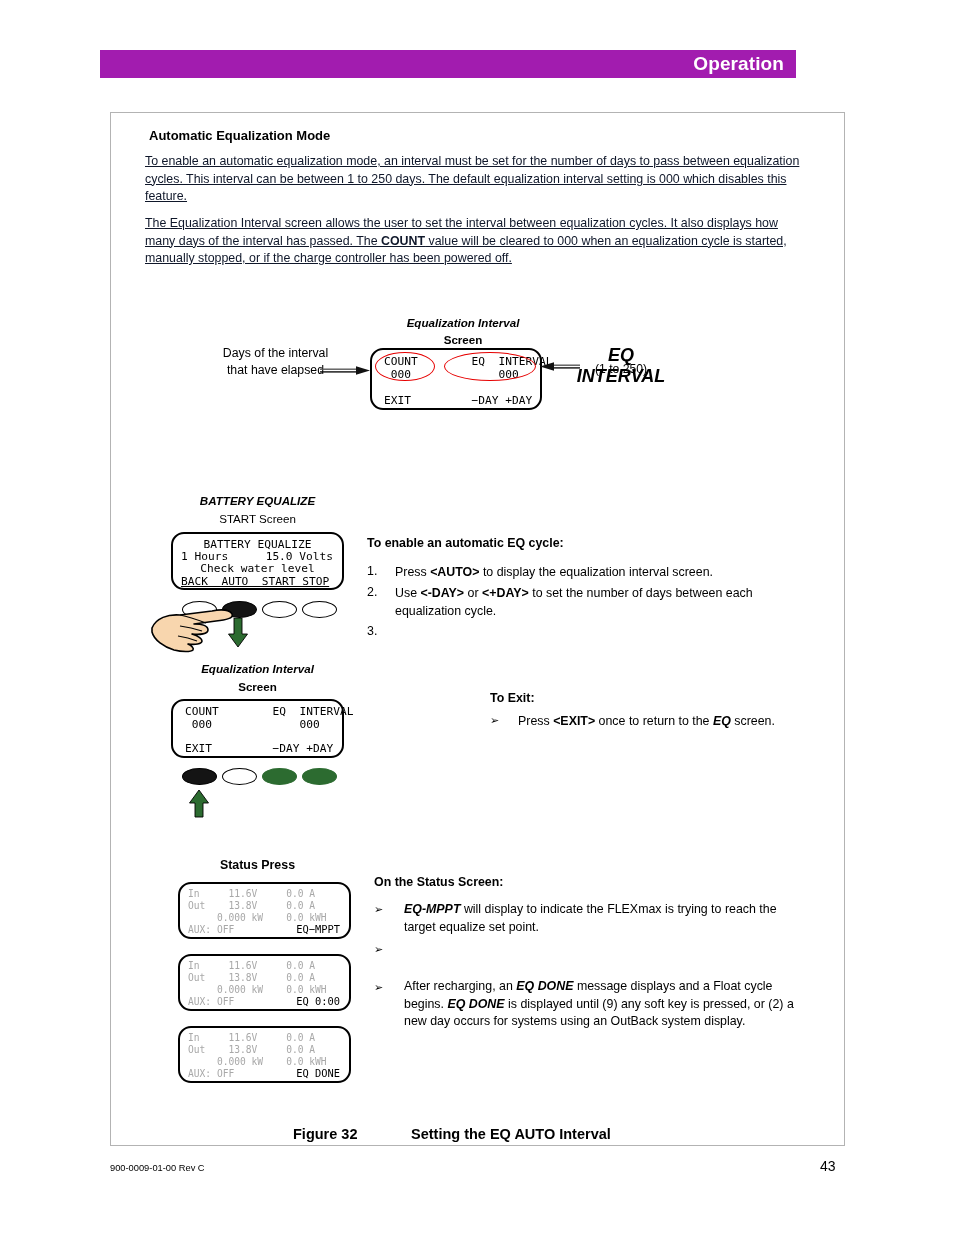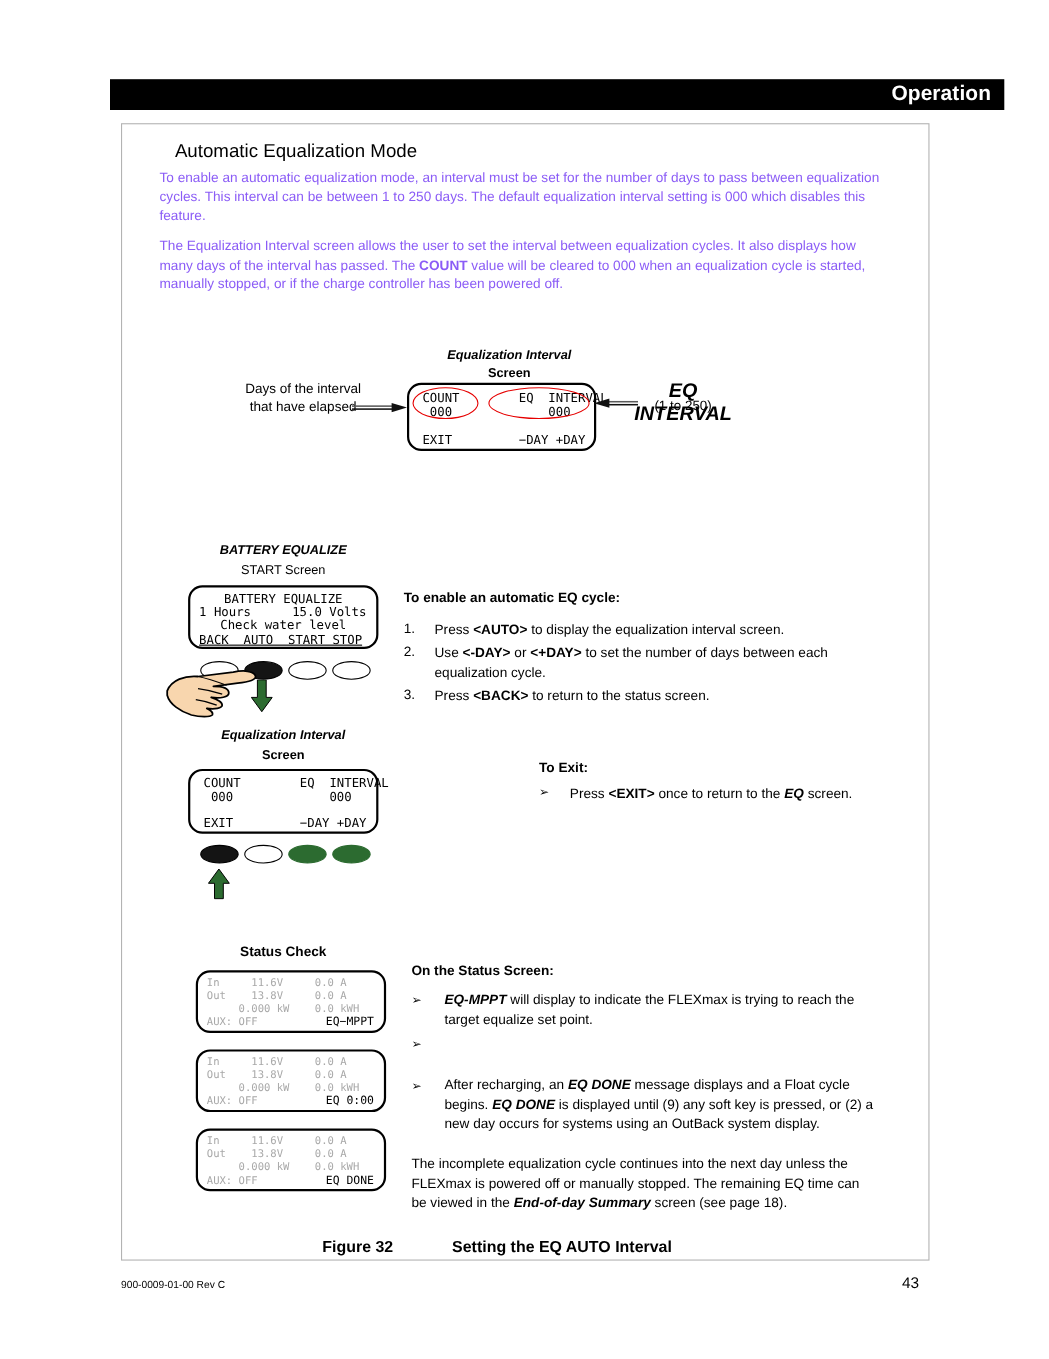--- a/index.html
+++ b/index.html
@@ -8,46 +8,47 @@
     background:#ffffff;
     font-family:"Liberation Sans", sans-serif;
     color:#000;
     position:relative;
     overflow:hidden;
   }
   .page{position:absolute;left:0;top:0;width:954px;height:1235px;}
 
   
   .hdr-bar{
-    position:absolute;left:100px;top:72px;width:813px;height:28px;
-    background:#000000;
+    position:absolute;left:100px;top:50px;width:696px;height:28px;
+    background:#a21caf;
   }
   .hdr-title{
     position:absolute;right:12px;top:3px;
     color:#fff;font-size:19px;font-weight:bold;
     letter-spacing:.1px;
     font-family:"Liberation Sans", sans-serif;
   }
 
   
   .content-box{
     position:absolute;left:110px;top:112px;width:735px;height:1034px;
     border:1px solid #b3b3b3;background:#fff;
     box-sizing:border-box;
   }
 
   .sec-head{
-    position:absolute;left:159px;top:128px;
-    font-size:17px;font-weight:normal;
+    position:absolute;left:149px;top:128px;
+    font-size:13px;font-weight:bold;
   }
   .para{
     position:absolute;
     font-size:12.4px;line-height:17.5px;
     text-align:left;
-    color:#8b5cf6;
+    color:#0f172a;
+    text-decoration:underline;
   }
   .para b{font-weight:bold;}
   .bi{font-weight:bold;font-style:italic;}
 
   #para1{left:145px;top:153px;width:660px;}
   #para2{left:145px;top:215px;width:662px;}
 
   
   .lcd{
     position:absolute;
@@ -248,21 +249,20 @@
 
   <div class="instr-head" style="left:367px;top:536px;">To enable an automatic EQ cycle:</div>
 
   <div class="instr-num" style="left:367px;top:564px;">1.</div>
   <div class="instr-item" style="left:395px;top:564px;width:400px;"><span>Press </span><b>&lt;AUTO&gt;</b><span> to display the equalization interval screen.</span></div>
 
   <div class="instr-num" style="left:367px;top:585px;">2.</div>
   <div class="instr-item" style="left:395px;top:585px;width:390px;"><span>Use </span><b>&lt;-DAY&gt;</b><span> or </span><b>&lt;+DAY&gt;</b><span> to set the number of days between each equalization cycle.</span></div>
 
   <div class="instr-num" style="left:367px;top:624px;">3.</div>
-  <div class="instr-item" style="left:395px;top:624px;width:400px;"><span>Press </span><b>&lt;BACK&gt;</b><span> to return to the status screen.</span></div>
 
   <div id="lbl-eq2a">Equalization Interval</div>
   <div id="lbl-eq2b">Screen</div>
 
   <div class="lcd" id="lcd3">
     <div class="row r1">COUNT        EQ  INTERVAL</div>
     <div class="row r2"> 000             000</div>
     <div class="row r3">EXIT         −DAY +DAY</div>
   </div>
 
@@ -272,21 +272,21 @@
   <div class="btn-oval btn-green" style="left:302px;top:768px;"></div>
 
   <svg class="grn-arrow" style="left:189px;top:790px;width:20px;height:28px;" viewBox="0 0 20 28">
     <polygon points="10,0 19.5,13 14,13 14,27 6,27 6,13 0.5,13" fill="#2c6b30" stroke="#000" stroke-width="0.9"></polygon>
   </svg>
 
   <div class="instr-head" style="left:490px;top:691px;">To Exit:</div>
   <div class="bullet" style="left:490px;top:714px;">➢</div>
   <div class="instr-item" style="left:518px;top:713px;width:300px;"><span>Press </span><b>&lt;EXIT&gt;</b><span> once to return to the </span><span class="bi">EQ</span><span> screen.</span></div>
 
-  <div id="lbl-status">Status Check</div>
+  <div id="lbl-status">Status Press</div>
 
   <div class="lcd-status" id="st1">
     <div class="srow s1">In     11.6V     0.0 A</div>
     <div class="srow s2">Out    13.8V     0.0 A</div>
     <div class="srow s3">     0.000 kW    0.0 kWH</div>
     <div class="srow s4">AUX: OFF</div>
     <div class="stat">EQ−MPPT</div>
   </div>
 
   <div class="lcd-status" id="st2">
@@ -308,21 +308,20 @@
   <div class="instr-head" style="left:374px;top:875px;">On the Status Screen:</div>
 
   <div class="bullet" style="left:374px;top:903px;">➢</div>
   <div class="instr-item" style="left:404px;top:901px;width:400px;"><span class="bi">EQ-MPPT</span><span> will display to indicate the FLEXmax is trying to reach the target equalize set point.</span></div>
 
   <div class="bullet" style="left:374px;top:943px;">➢</div>
 
   <div class="bullet" style="left:374px;top:981px;">➢</div>
   <div class="instr-item" style="left:404px;top:978px;width:400px;"><span>After recharging, an </span><span class="bi">EQ DONE</span><span> message displays and a Float cycle begins.  </span><span class="bi">EQ DONE</span><span> is displayed until (9) any soft key is pressed, or (2) a new day occurs for systems using an OutBack system display.</span></div>
 
-  <div class="instr-item" style="left:374px;top:1050px;width:412px;"><span>The incomplete equalization cycle continues into the next day unless the FLEXmax is powered off or manually stopped.  The remaining EQ time can be viewed in the </span><span class="bi">End-of-day Summary</span><span> screen (see page 18).</span></div>
 
   <div id="fig-cap-a">Figure 32</div>
   <div id="fig-cap-b">Setting the EQ AUTO Interval</div>
 
   <div id="foot-left">900-0009-01-00 Rev C</div>
   <div id="foot-right">43</div>
 
 </div>
 
 </body></html>

